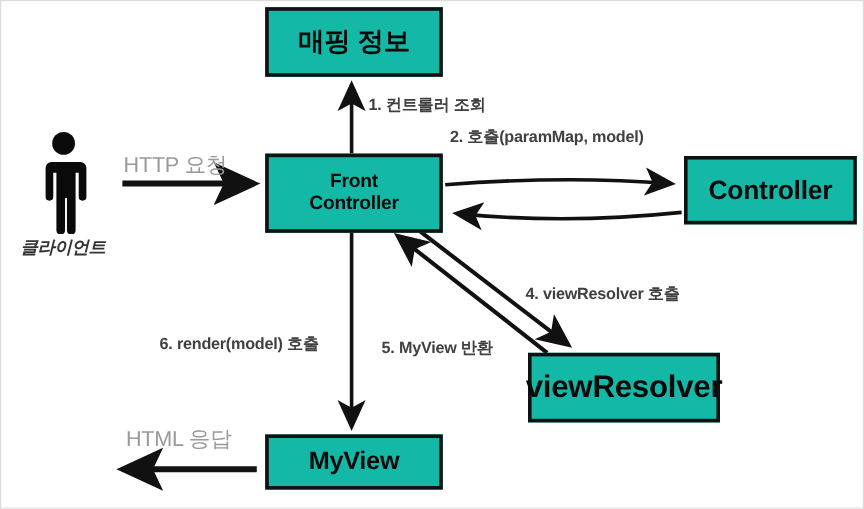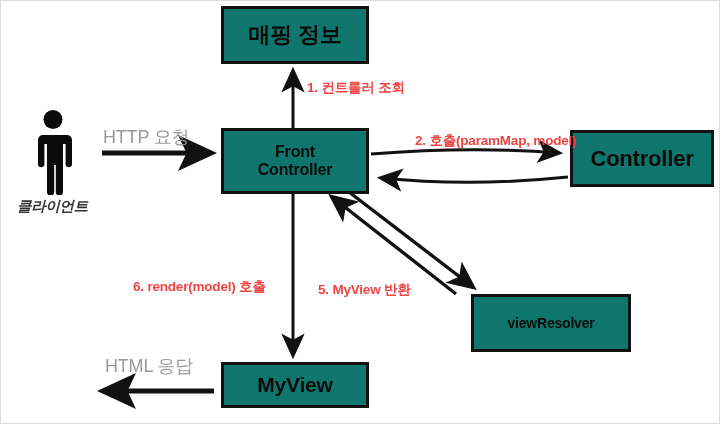--- a/index.html
+++ b/index.html
@@ -24,21 +24,21 @@
     left: 0;
     top: 0;
     width: 720px;
     height: 424px;
     pointer-events: none;
   }
   .node {
     position: absolute;
     box-sizing: border-box;
     border: 3px solid #111111;
-    background: #0f766e;
+    background: #14b8a6;
     display: flex;
     align-items: center;
     justify-content: center;
     text-align: center;
     color: #0a0a0a;
     font-weight: 700;
     line-height: 1.15;
     letter-spacing: -0.2px;
   }
   #node-mapping-info {
@@ -48,30 +48,29 @@
   #node-front-controller {
     left: 220px; top: 127px; width: 148px; height: 66px;
     font-size: 16px;
   }
   #node-controller {
     left: 569px; top: 129px; width: 144px; height: 57px;
     font-size: 22px;
   }
   #node-view-resolver {
     left: 439px; top: 293px; width: 160px; height: 58px;
-    font-size: 14px;
-    margin-left: 31px;
+    font-size: 26px;
   }
   #node-my-view {
     left: 220px; top: 361px; width: 148px; height: 46px;
     font-size: 21px;
   }
   .edge-label {
     position: absolute;
-    color: #ef4444;
+    color: #404040;
     font-weight: 700;
     font-size: 13.5px;
     white-space: nowrap;
     letter-spacing: -0.2px;
   }
   .io-label {
     position: absolute;
     color: #999999;
     font-weight: 400;
     font-size: 18px;
@@ -81,21 +80,21 @@
   .actor-label {
     position: absolute;
     color: #333333;
     font-weight: 700;
     font-size: 14.5px;
     white-space: nowrap;
     letter-spacing: -0.3px;
     font-style: italic;
   }
   #lbl-step1 { left: 306px; top: 78px; }
-  #lbl-step2 { left: 374px; top: 131px; margin-left: 40px; }
+  #lbl-step2 { left: 374px; top: 104px; }
   #lbl-step3 { left: 399px; top: 191px; }
   #lbl-step4 { left: 437px; top: 235px; }
   #lbl-step5 { left: 317px; top: 280px; }
   #lbl-step6 { left: 132px; top: 277px; }
   #lbl-http-request { left: 102px; top: 124px; }
   #lbl-html-response { left: 104px; top: 353px; }
   #lbl-client { left: 16px; top: 196px; }
   #actor-client {
     position: absolute;
     left: 30px; top: 108px;
@@ -166,19 +165,20 @@
   </div>
 
   <div class="node" id="node-controller">Controller</div>
 
   <div class="node" id="node-view-resolver">viewResolver</div>
 
   <div class="node" id="node-my-view">MyView</div>
 
   <div class="edge-label" id="lbl-step1">1. 컨트롤러 조회</div>
   <div class="edge-label" id="lbl-step2">2. 호출(paramMap, model)</div>
+  <div class="edge-label" id="lbl-step4">4. viewResolver 호출</div>
   <div class="edge-label" id="lbl-step5">5. MyView 반환</div>
   <div class="edge-label" id="lbl-step6">6. render(model) 호출</div>
 
   <div class="io-label" id="lbl-http-request">HTTP 요청</div>
   <div class="io-label" id="lbl-html-response">HTML 응답</div>
 
 </div>
 
 </body></html>

